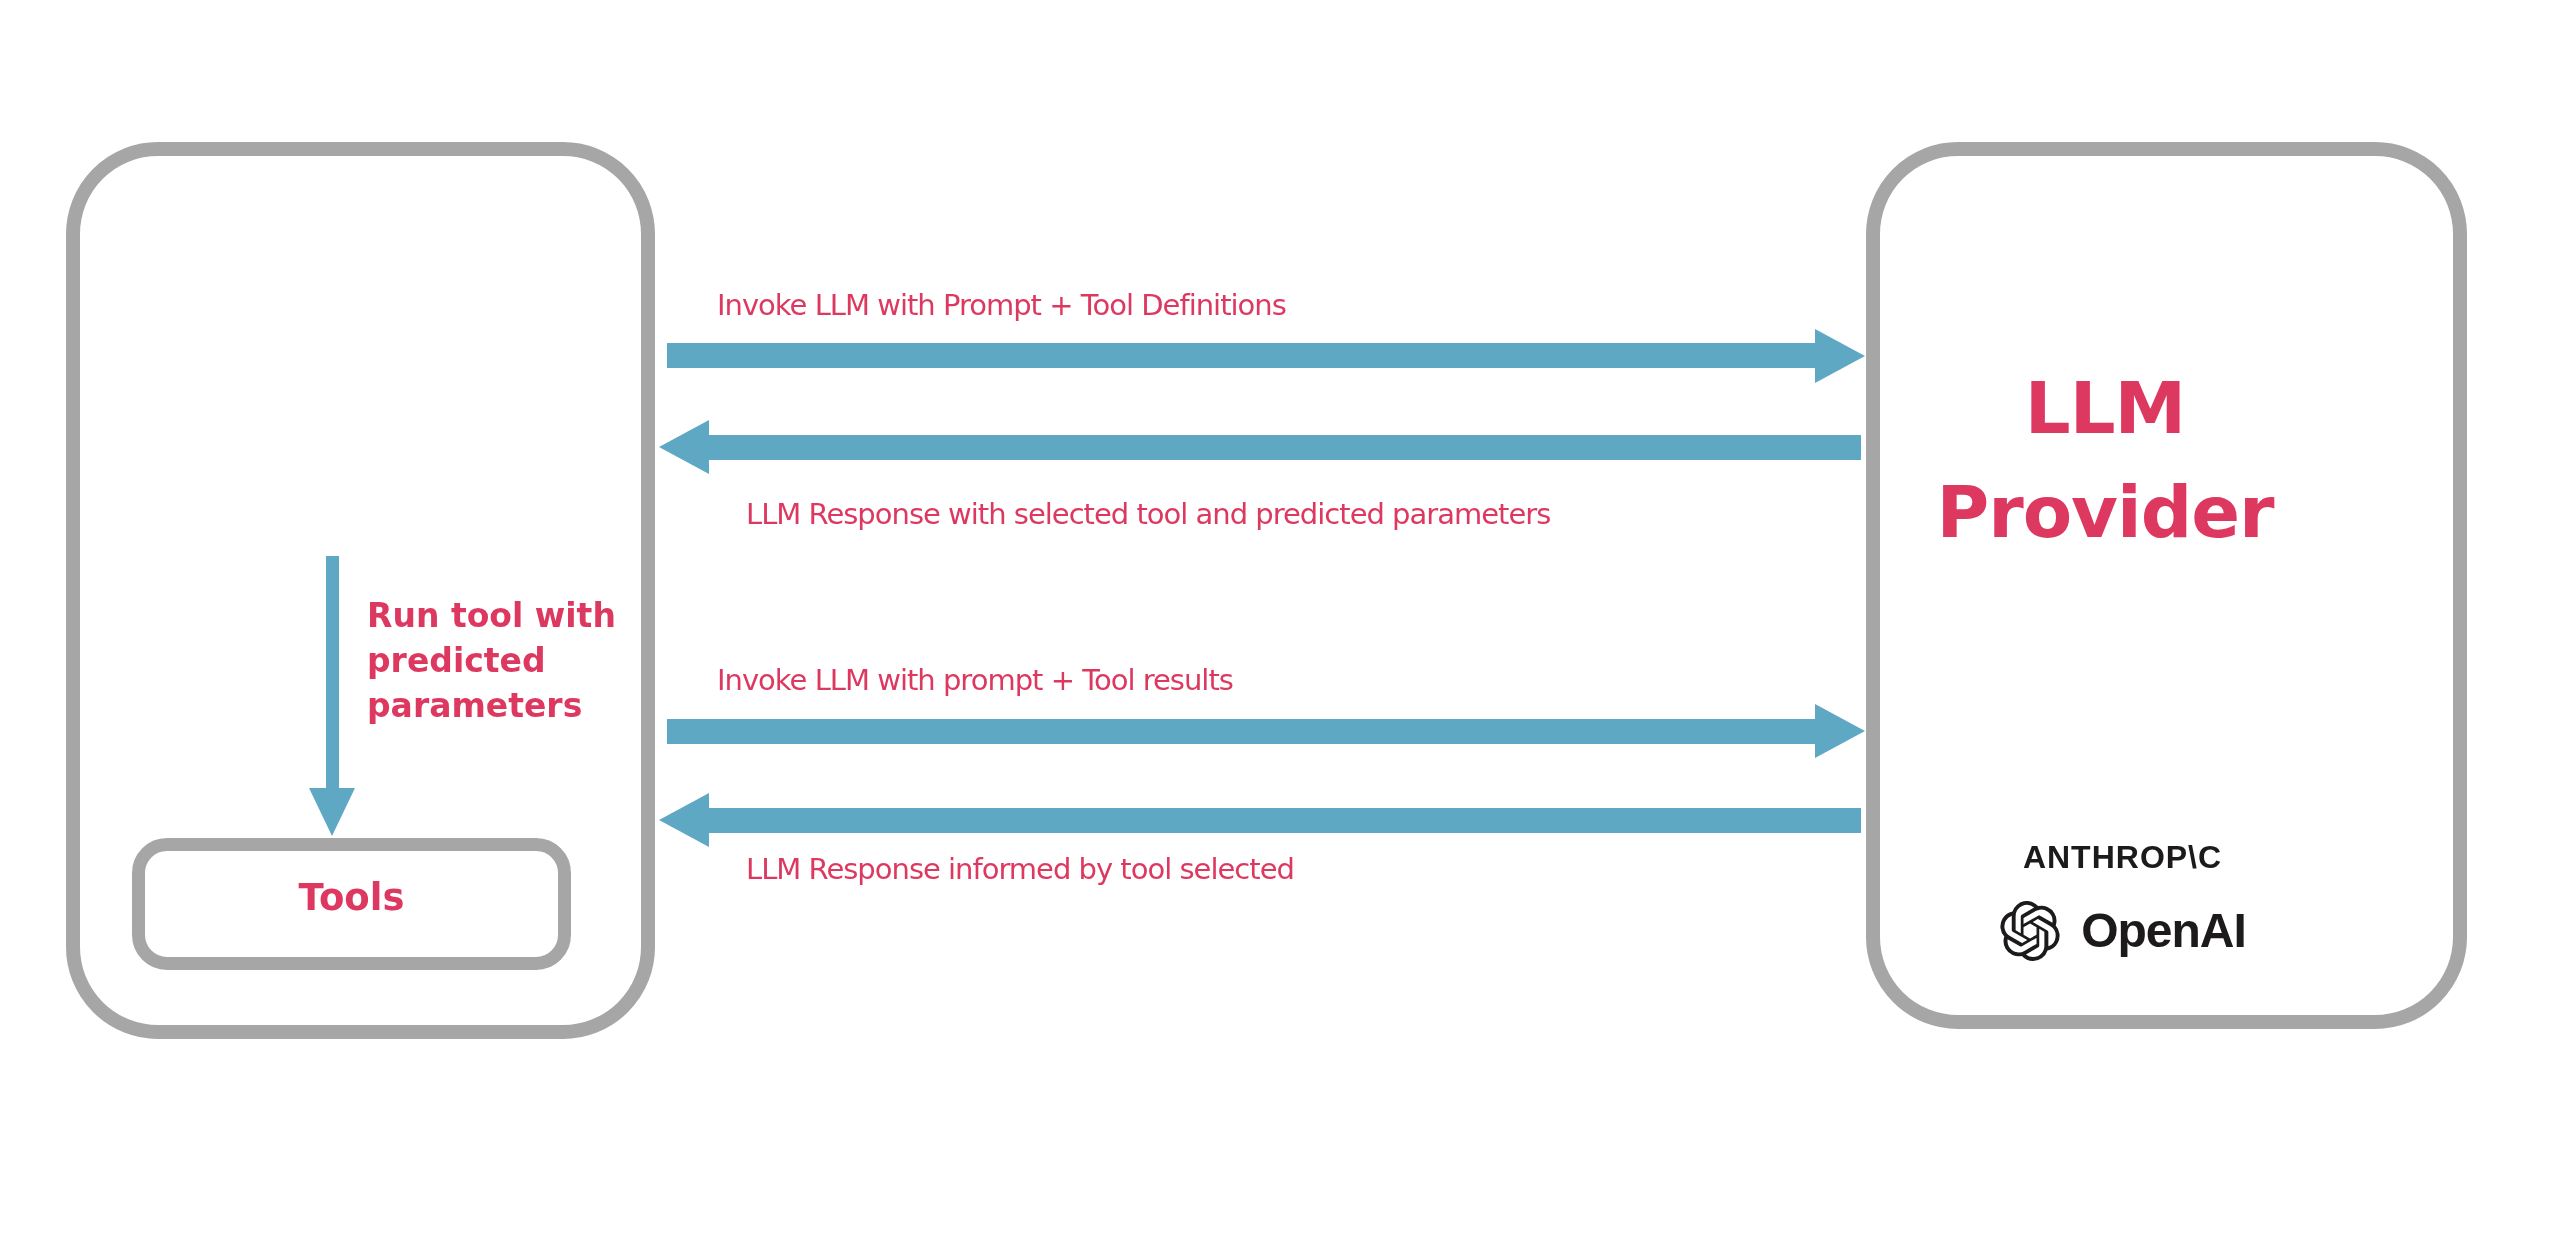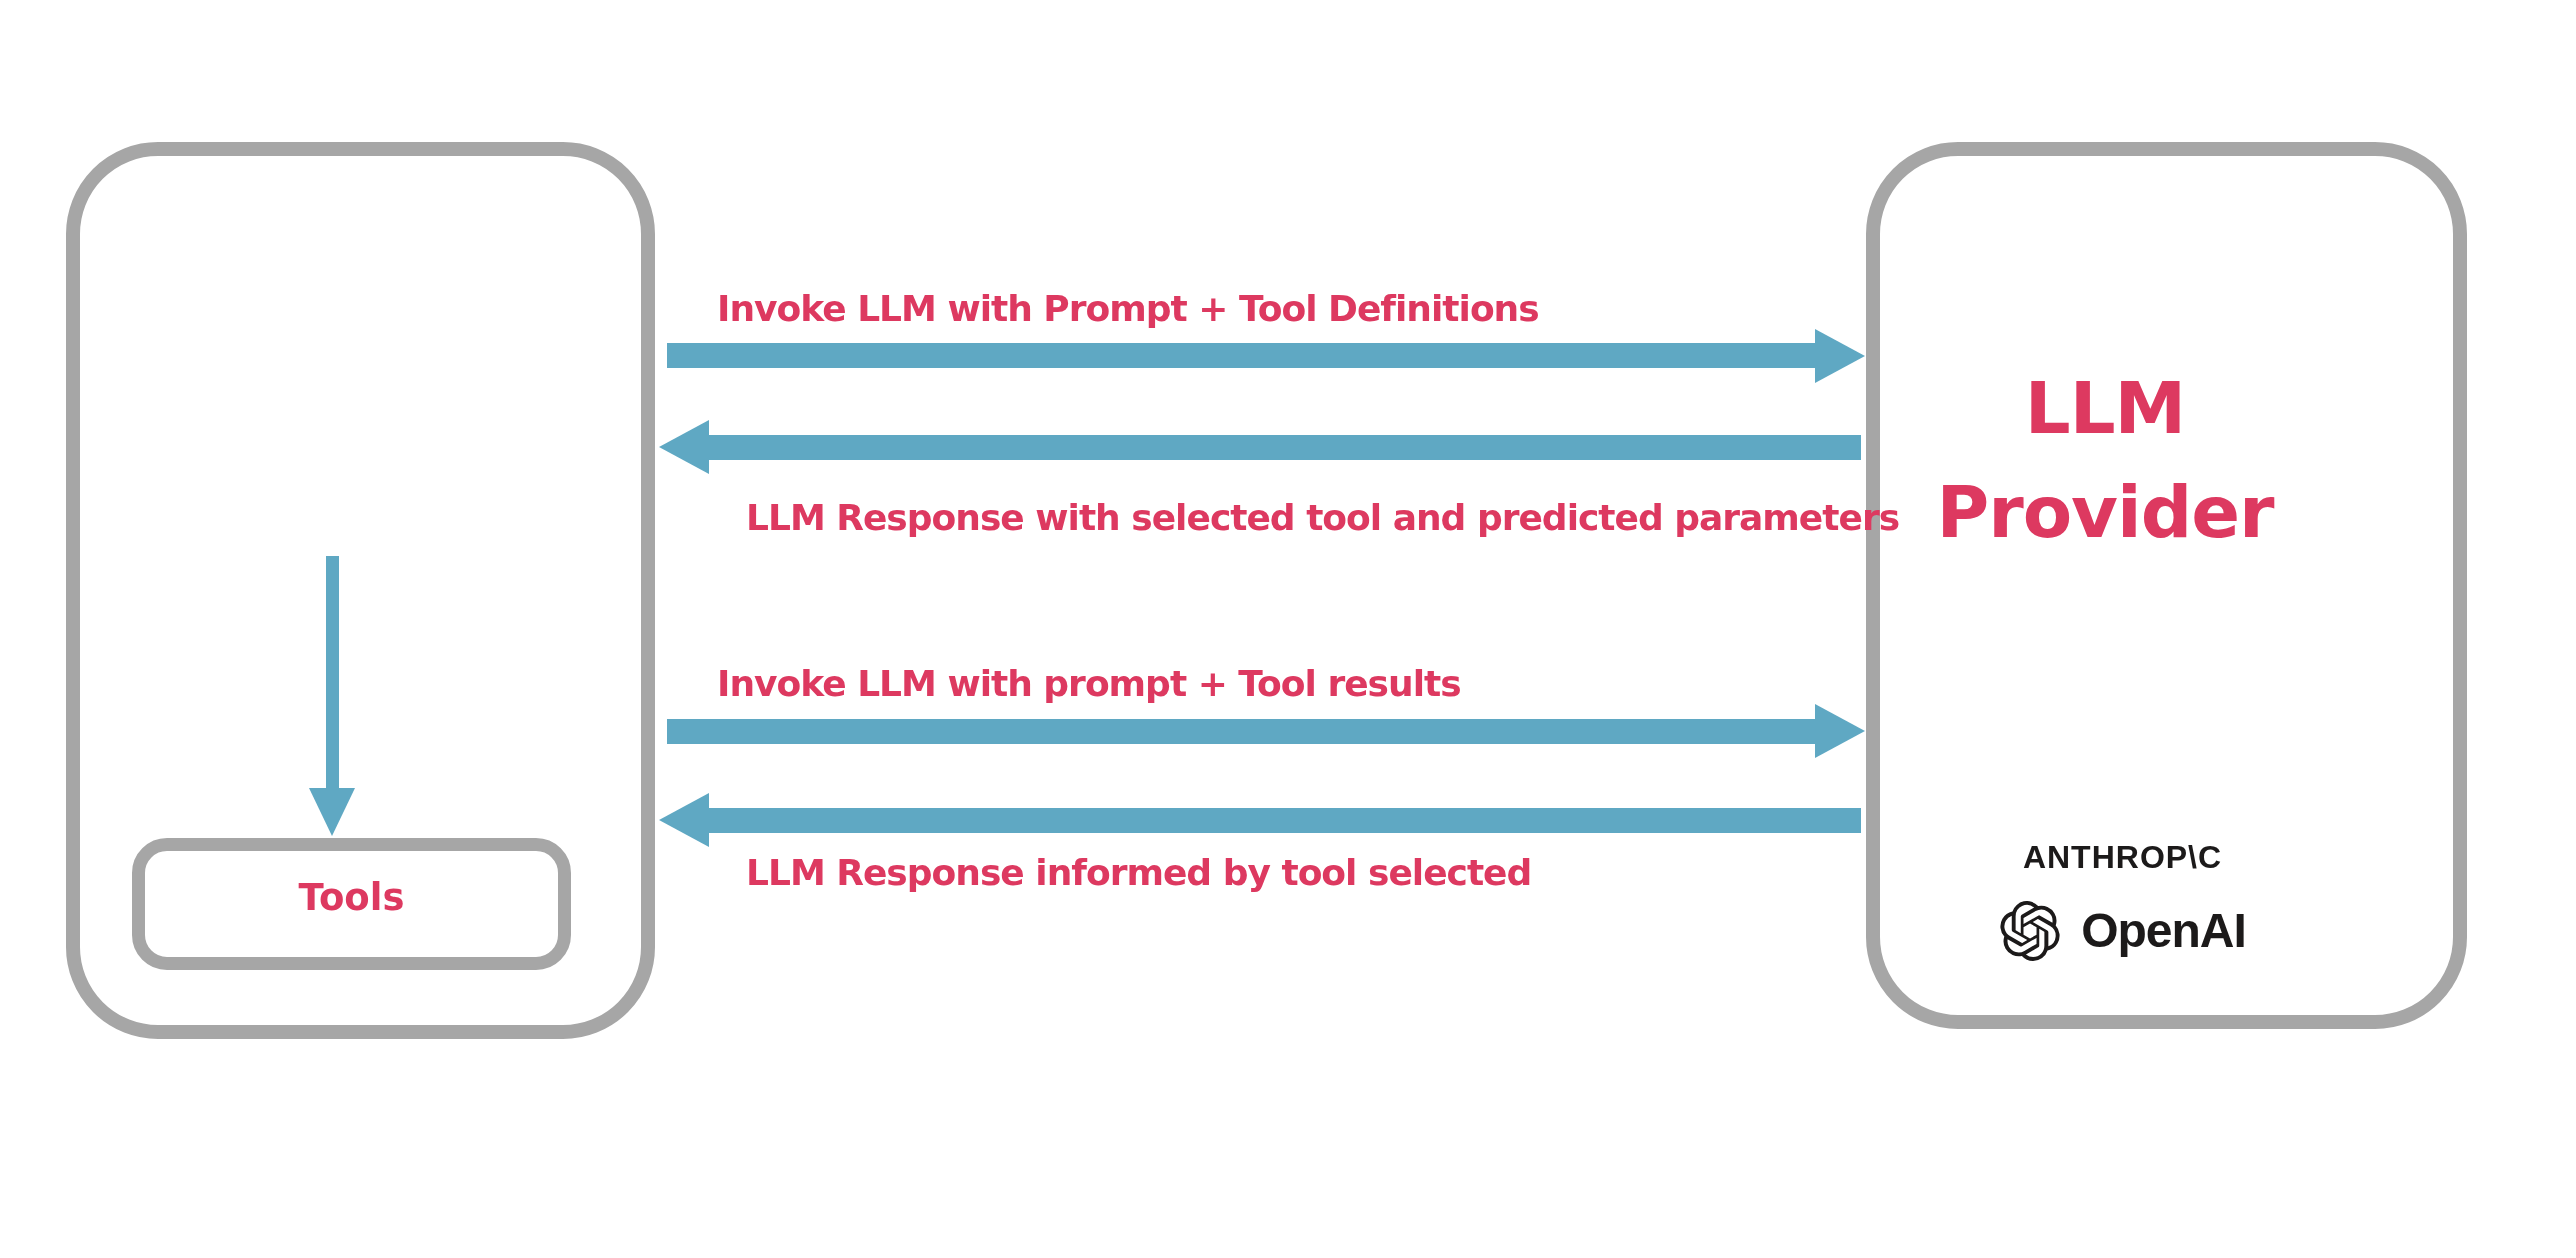--- a/index.html
+++ b/index.html
@@ -99,22 +99,22 @@
   }
   .msg-head-left {
     position: absolute;
     width: 0; height: 0;
     border-top: 27px solid transparent;
     border-bottom: 27px solid transparent;
     border-right: 50px solid var(--arrow-blue);
   }
   .msg-label {
     position: absolute;
-    font-size: 36px;
-    font-weight: bold;
+    font-size: 29px;
+    font-weight: normal;
     color: var(--accent-pink);
     letter-spacing: -1px;
     white-space: nowrap;
   }
   
   .a1-body  { left: 667px;  top: 343px; width: 1148px; }
   .a1-head  { left: 1815px; top: 329px; }
   .a1-label { left: 717px;  top: 288px; }
   
   .a2-head  { left: 659px;  top: 420px; }
@@ -158,20 +158,23 @@
 </style>
 </head>
 <body>
 
 <div class="canvas">
 
   <div class="entity-box client-box"></div>
 
   <div class="vshaft"></div>
   <div class="vhead"></div>
+  <div class="run-tool-label">Run tool with
+predicted
+parameters</div>
 
   <div class="tools-box">
     <span class="tools-label">Tools</span>
   </div>
 
   <div class="entity-box llm-box"></div>
   <div class="box-title llm-title">LLM
 Provider</div>
 
   <div>

